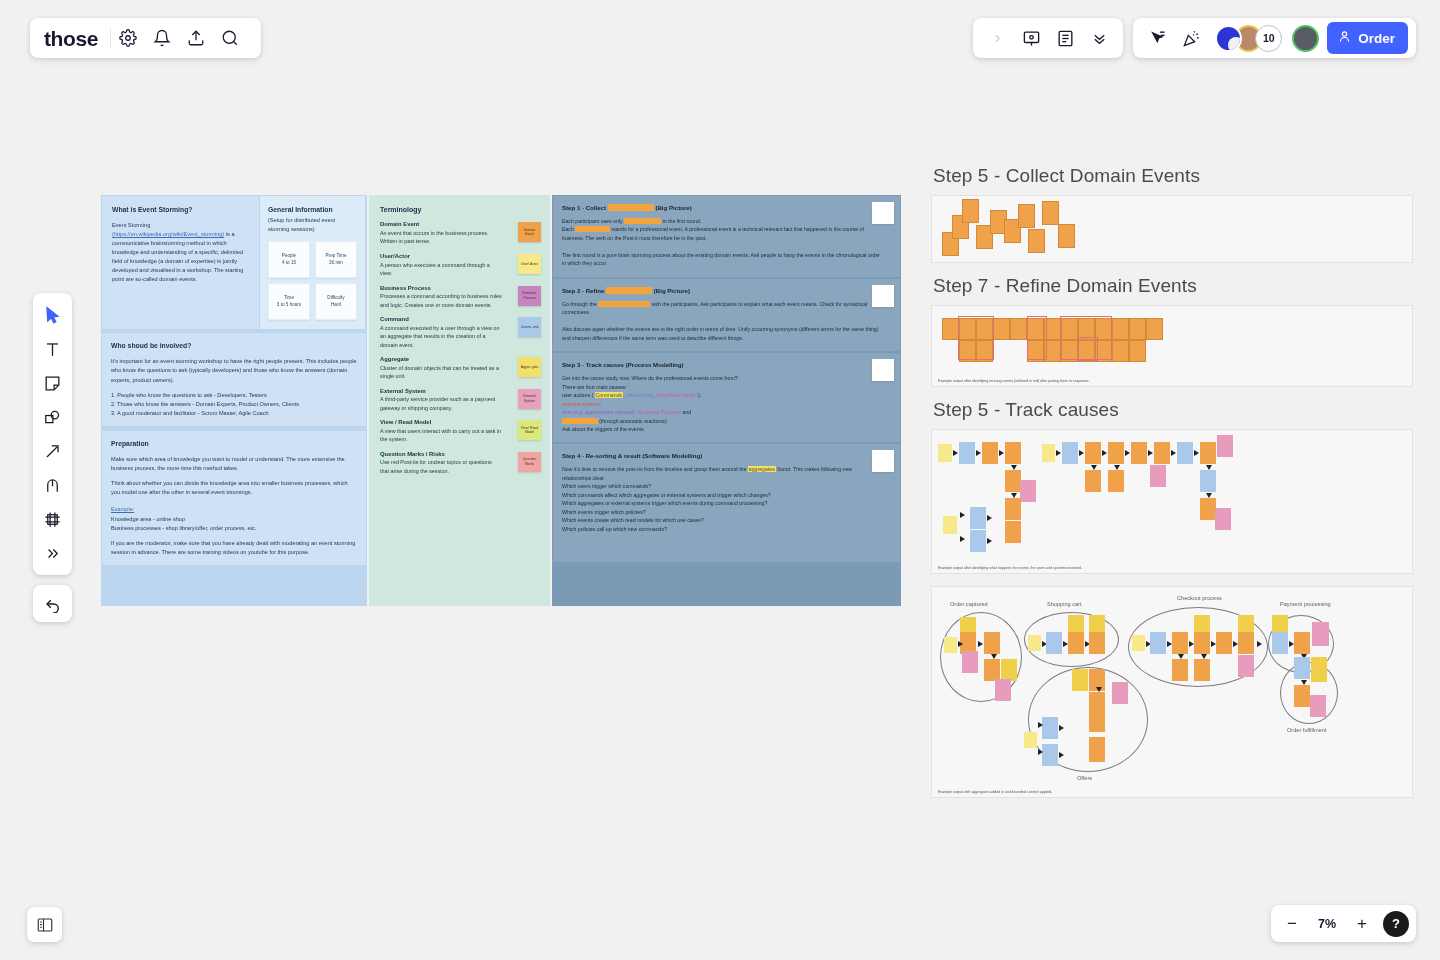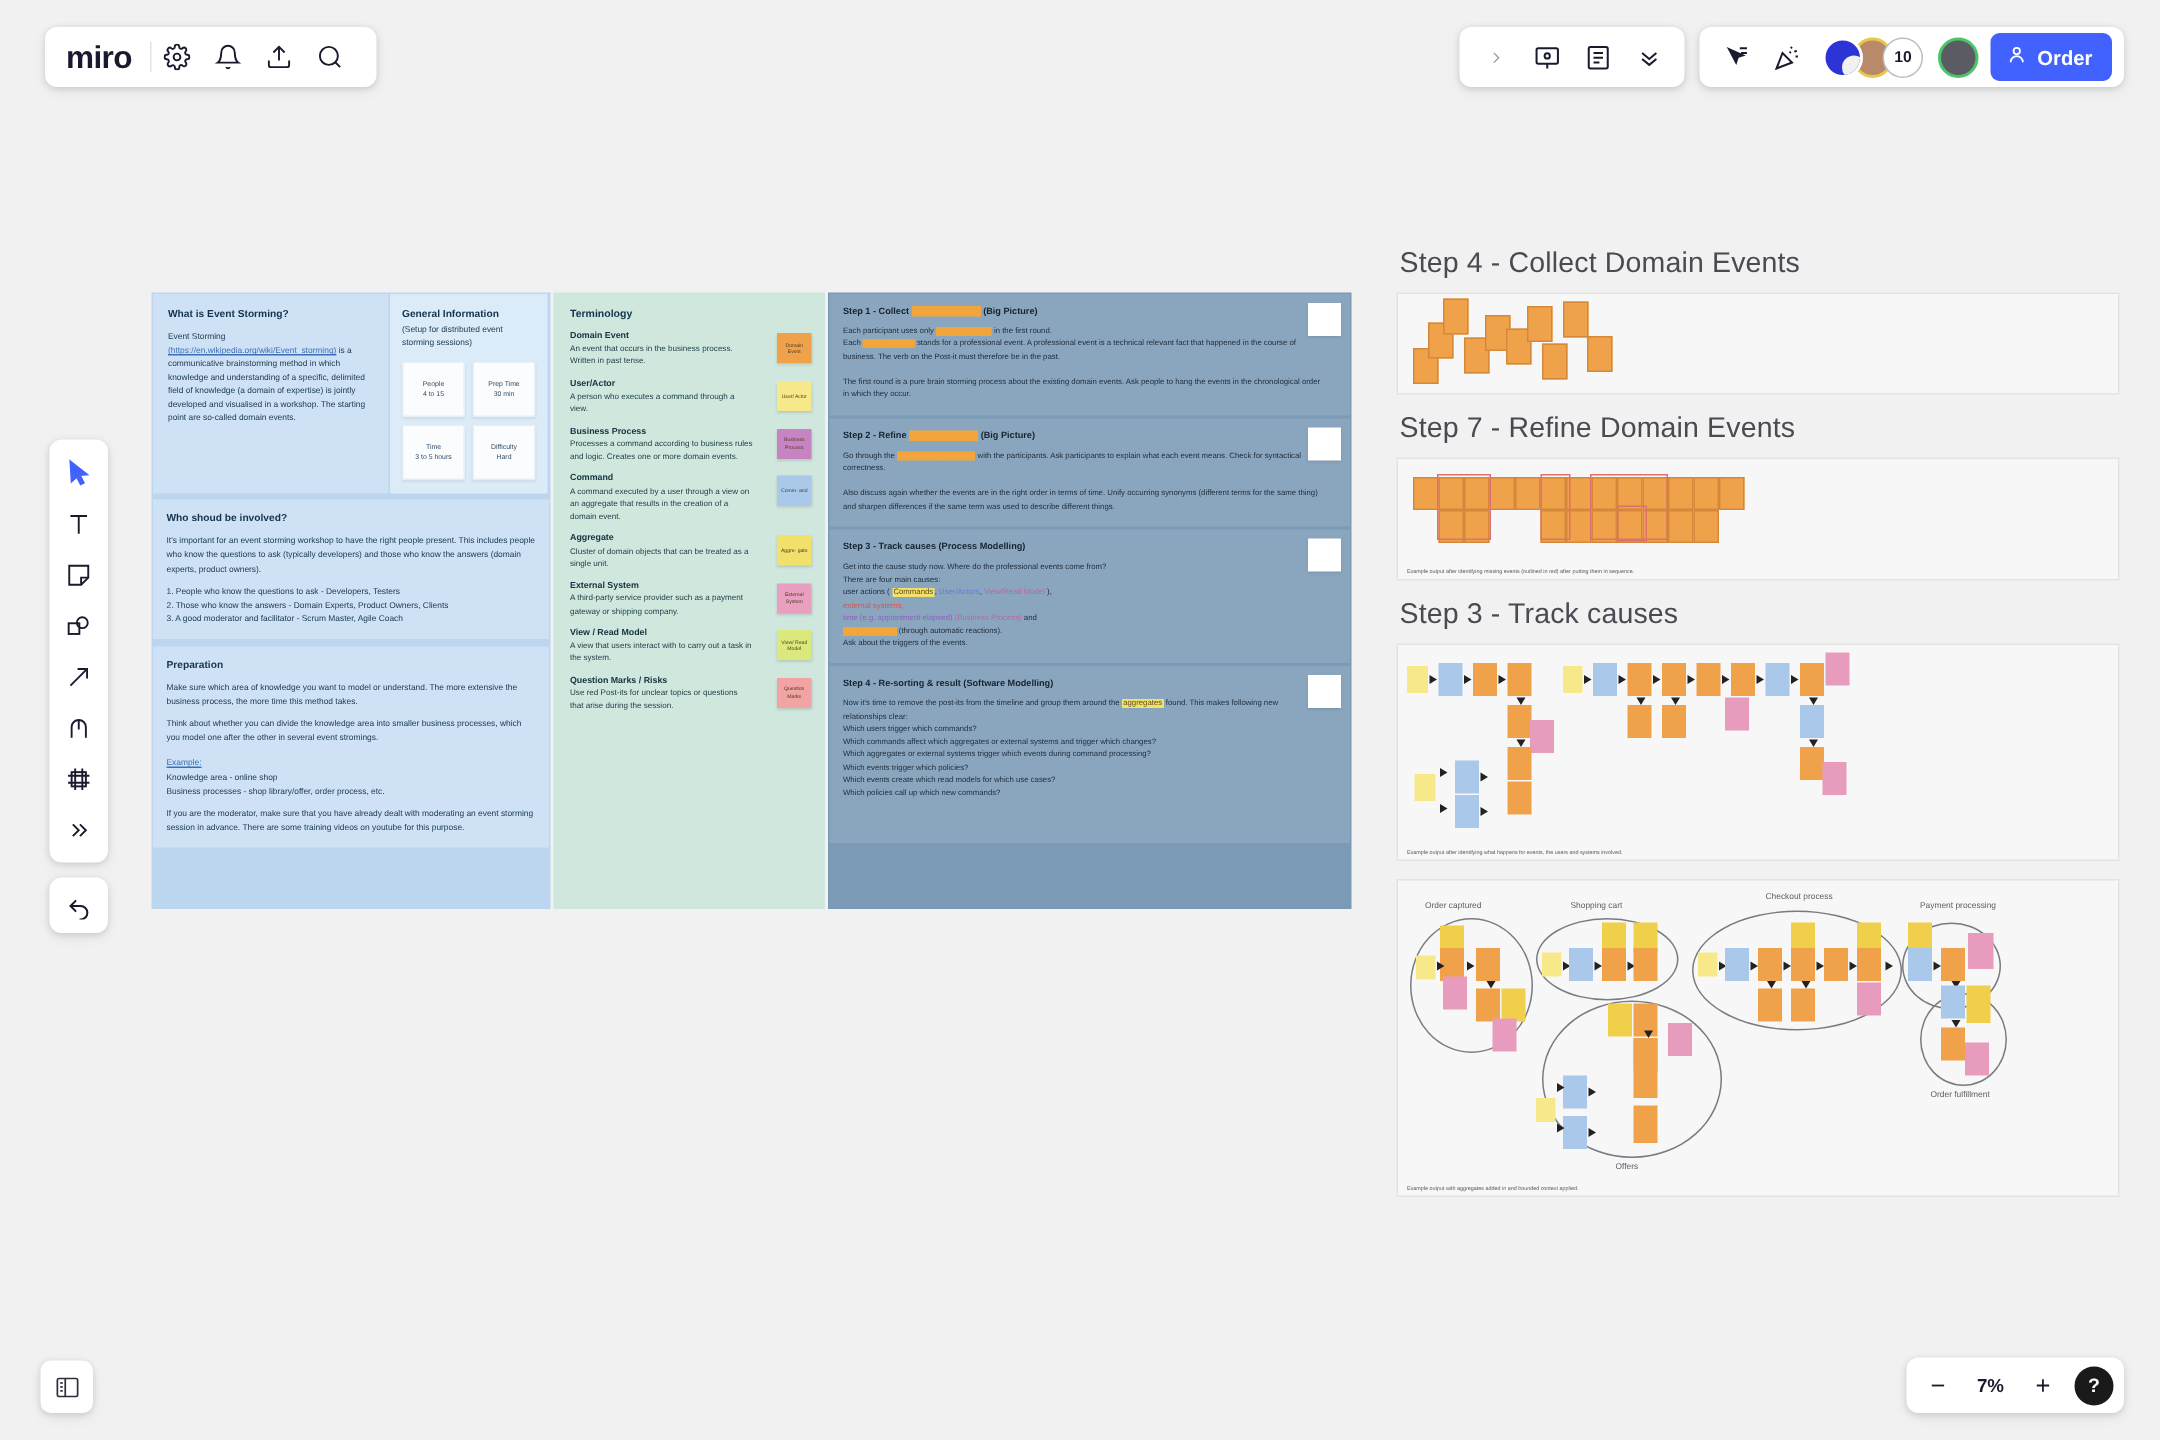--- a/index.html
+++ b/index.html
@@ -172,21 +172,21 @@
   .lbl { position: absolute; font-size: 5.6px; color: #5e5e66; white-space: nowrap; }
   .ell { position: absolute; border: 1px solid #7a7a82; border-radius: 50%; }
   .arw { position: absolute; }
 </style>
 </head>
 <body>
 
 <div id="canvas">
 
   <div class="topleft-bar">
-    <div class="miro-logo">miro</div>
+    <div class="miro-logo">those</div>
     <div class="tl-sep"></div>
     <div class="tl-btn">
       <svg viewBox="0 0 24 24">
           <circle cx="12" cy="12" r="3"></circle>
           <path d="M19.4 15a1.65 1.65 0 0 0 .33 1.82l.06.06a2 2 0 1 1-2.83 2.83l-.06-.06a1.65 1.65 0 0 0-1.82-.33 1.65 1.65 0 0 0-1 1.51V21a2 2 0 1 1-4 0v-.09A1.65 1.65 0 0 0 9 19.4a1.65 1.65 0 0 0-1.82.33l-.06.06a2 2 0 1 1-2.83-2.83l.06-.06A1.65 1.65 0 0 0 4.6 15a1.65 1.65 0 0 0-1.51-1H3a2 2 0 1 1 0-4h.09A1.65 1.65 0 0 0 4.6 9a1.65 1.65 0 0 0-.33-1.82l-.06-.06a2 2 0 1 1 2.83-2.83l.06.06A1.65 1.65 0 0 0 9 4.6a1.65 1.65 0 0 0 1-1.51V3a2 2 0 1 1 4 0v.09a1.65 1.65 0 0 0 1 1.51 1.65 1.65 0 0 0 1.82-.33l.06-.06a2 2 0 1 1 2.83 2.83l-.06.06A1.65 1.65 0 0 0 19.4 9a1.65 1.65 0 0 0 1.51 1H21a2 2 0 1 1 0 4h-.09a1.65 1.65 0 0 0-1.51 1z"></path>
         </svg>
     </div>
     <div class="tl-btn">
       <svg viewBox="0 0 24 24">
           <path d="M18 8A6 6 0 0 0 6 8c0 7-3 9-3 9h18s-3-2-3-9"></path>
@@ -477,21 +477,21 @@
           Which aggregates or external systems trigger which events during command processing?<br>
           Which events trigger which policies?<br>
           Which events create which read models for which use cases?<br>
           Which policies call up which new commands?</div>
       </div>
     </div>
   </div>
 
   <div class="steps-right">
 
-    <div class="step-title">Step 4 - Collect Domain Events</div>
+    <div class="step-title">Step 5 - Collect Domain Events</div>
     <div class="step-frame" id="frame1" style="height:68px">
         <div class="pi" style="left: 10px; top: 36px; width: 17px; height: 24px; background: rgb(240, 162, 74); border: 0.4px solid rgb(212, 137, 58);"></div>
         <div class="pi" style="left: 20px; top: 19px; width: 17px; height: 24px; background: rgb(240, 162, 74); border: 0.4px solid rgb(212, 137, 58);"></div>
         <div class="pi" style="left: 30px; top: 3px; width: 17px; height: 24px; background: rgb(240, 162, 74); border: 0.4px solid rgb(212, 137, 58);"></div>
         <div class="pi" style="left: 44px; top: 29px; width: 17px; height: 24px; background: rgb(240, 162, 74); border: 0.4px solid rgb(212, 137, 58);"></div>
         <div class="pi" style="left: 58px; top: 14px; width: 17px; height: 24px; background: rgb(240, 162, 74); border: 0.4px solid rgb(212, 137, 58);"></div>
         <div class="pi" style="left: 72px; top: 23px; width: 17px; height: 24px; background: rgb(240, 162, 74); border: 0.4px solid rgb(212, 137, 58);"></div>
         <div class="pi" style="left: 86px; top: 8px; width: 17px; height: 24px; background: rgb(240, 162, 74); border: 0.4px solid rgb(212, 137, 58);"></div>
         <div class="pi" style="left: 96px; top: 33px; width: 17px; height: 24px; background: rgb(240, 162, 74); border: 0.4px solid rgb(212, 137, 58);"></div>
         <div class="pi" style="left: 110px; top: 5px; width: 17px; height: 24px; background: rgb(240, 162, 74); border: 0.4px solid rgb(212, 137, 58);"></div>
@@ -522,21 +522,21 @@
         <div class="pi" style="left: 146px; top: 34px; width: 17px; height: 22px; background: rgb(240, 162, 74); border: 0.4px solid rgb(212, 137, 58);"></div>
         <div class="pi" style="left: 163px; top: 34px; width: 17px; height: 22px; background: rgb(240, 162, 74); border: 0.4px solid rgb(212, 137, 58);"></div>
         <div class="pi" style="left: 180px; top: 34px; width: 17px; height: 22px; background: rgb(240, 162, 74); border: 0.4px solid rgb(212, 137, 58);"></div>
         <div class="pi" style="left: 197px; top: 34px; width: 17px; height: 22px; background: rgb(240, 162, 74); border: 0.4px solid rgb(212, 137, 58);"></div>
         <div class="pi" style="left: 26px; top: 10px; width: 36px; height: 44px; border: 1px solid rgb(224, 112, 112); background: transparent;"></div>
         <div class="pi" style="left: 95px; top: 10px; width: 20px; height: 44px; border: 1px solid rgb(224, 112, 112); background: transparent;"></div>
         <div class="pi" style="left: 128px; top: 10px; width: 52px; height: 44px; border: 1px solid rgb(224, 112, 112); background: transparent;"></div>
         <div class="pi" style="left: 146px; top: 31px; width: 20px; height: 24px; border: 1px solid rgb(224, 112, 112); background: transparent;"></div>
       </div>
 
-    <div class="step-title">Step 3 - Track causes</div>
+    <div class="step-title">Step 5 - Track causes</div>
     <div class="step-frame" id="frame3" style="height:145px">
       <div class="frame-cap">Example output after identifying what happens for events, the users and systems involved.</div>
     <div class="pi" style="left: 6px; top: 14px; width: 14px; height: 18px; background: rgb(247, 233, 138);"></div>
         <div class="arw" style="left: 21px; top: 20px; width: 0px; height: 0px; border-top: 3px solid transparent; border-bottom: 3px solid transparent; border-left: 5px solid rgb(34, 34, 34);"></div>
         <div class="pi" style="left: 27px; top: 12px; width: 16px; height: 22px; background: rgb(169, 200, 234);"></div>
         <div class="arw" style="left: 44px; top: 20px; width: 0px; height: 0px; border-top: 3px solid transparent; border-bottom: 3px solid transparent; border-left: 5px solid rgb(34, 34, 34);"></div>
         <div class="pi" style="left: 50px; top: 12px; width: 16px; height: 22px; background: rgb(240, 162, 74);"></div>
         <div class="arw" style="left: 67px; top: 20px; width: 0px; height: 0px; border-top: 3px solid transparent; border-bottom: 3px solid transparent; border-left: 5px solid rgb(34, 34, 34);"></div>
         <div class="pi" style="left: 73px; top: 12px; width: 16px; height: 22px; background: rgb(240, 162, 74);"></div>
         <div class="arw" style="left: 79px; top: 35px; width: 0px; height: 0px; border-left: 3px solid transparent; border-right: 3px solid transparent; border-top: 5px solid rgb(34, 34, 34);"></div>

